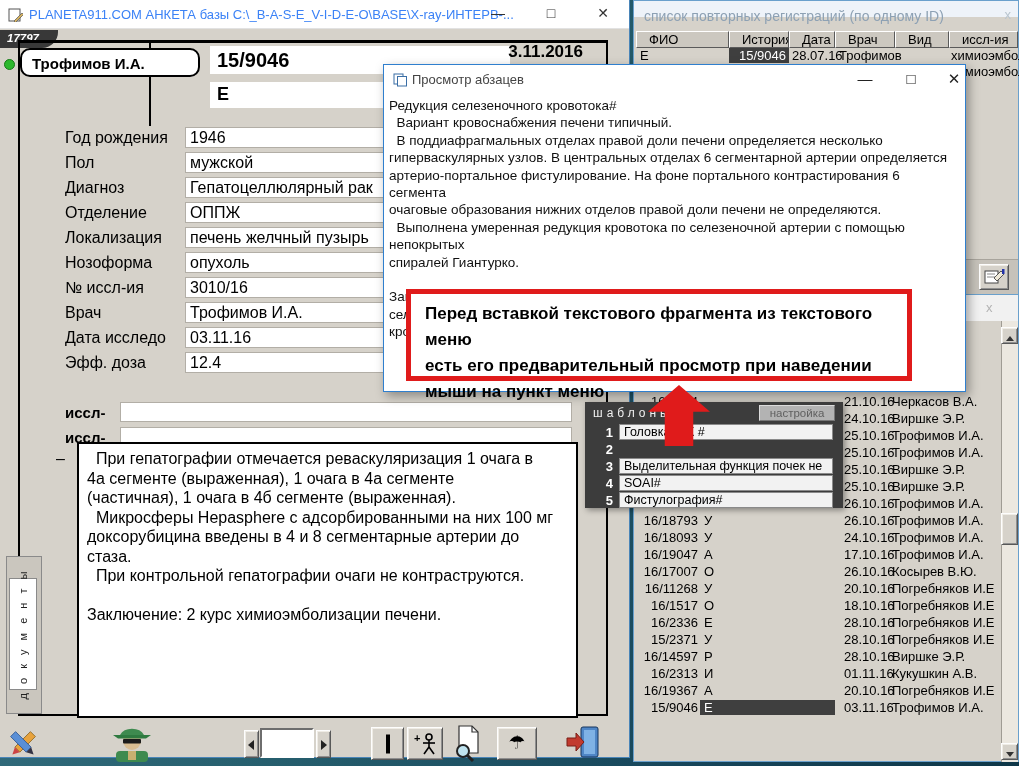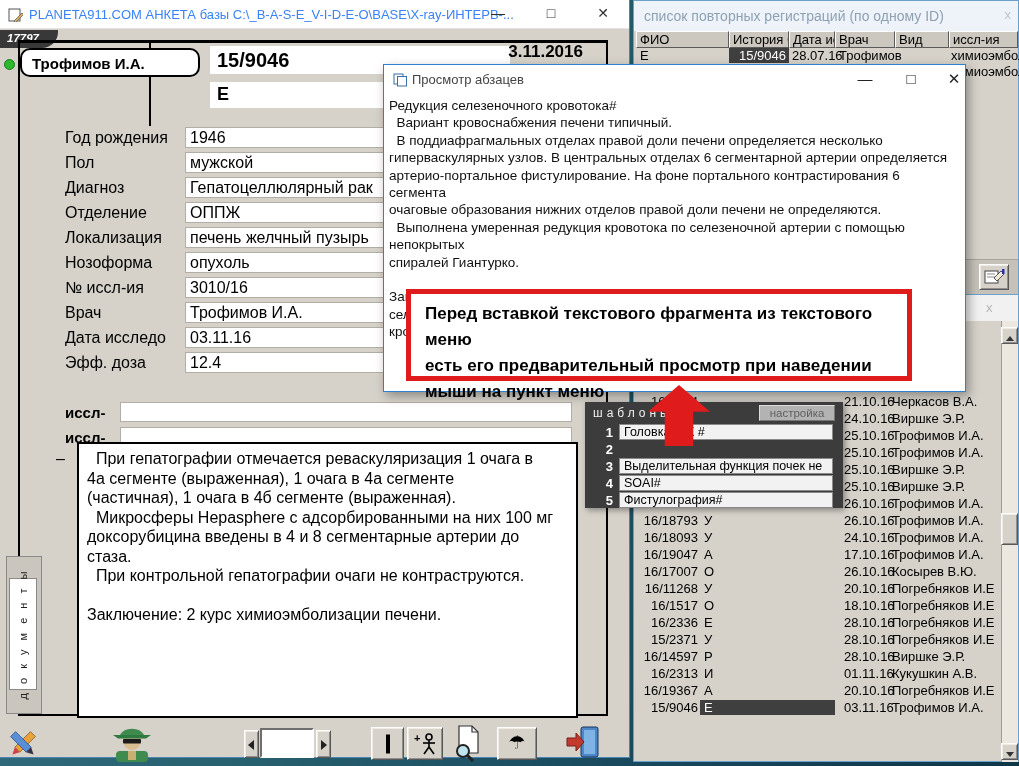--- a/index.html
+++ b/index.html
@@ -60,25 +60,25 @@
   .tri { width:0; height:0; display:inline-block; }
   .tri-left  { border-top:5px solid transparent; border-bottom:5px solid transparent; border-right:6px solid #222; }
   .tri-right { border-top:5px solid transparent; border-bottom:5px solid transparent; border-left:6px solid #222; }
   .tri-up    { border-left:4px solid transparent; border-right:4px solid transparent; border-bottom:5px solid #333; }
   .tri-down  { border-left:4px solid transparent; border-right:4px solid transparent; border-top:5px solid #333; }
   .bar-glyph { position:absolute; left:50%; top:50%; transform:translate(-50%,-50%); width:4px; height:19px; background:#000; }
   .umb-glyph { font-size:19px; line-height:29px; text-align:center; width:100%; display:block; color:#000; }
 
   
   .reg-panel { position:absolute; left:633px; top:0; width:386px; height:294px; background:#d6d2ca; border:1px solid #6aa0cc; z-index:2; }
-  .reg-titlebar { position:absolute; left:0; top:0; width:100%; height:30px; background:#eef3f9; }
+  .reg-titlebar { position:absolute; left:0; top:0; width:100%; height:16px; background:#eef3f9; }
   .reg-title { position:absolute; left:10px; top:7px; font-size:14px; color:#8da1b4; white-space:nowrap; }
   .reg-close { position:absolute; right:7px; top:6px; font-size:13px; color:#b9c5cf; cursor:pointer; }
   .reg-hrow { position:absolute; left:0; top:30px; width:100%; height:17px; }
-  .reg-hcell { position:absolute; top:0; height:17px; background:#ccc8c0; font-size:13px; padding:0 3px;
+  .reg-hcell { position:absolute; top:0; height:17px; background:#ccc8c0; font-size:13px; padding:0 12px;
     border-top:1px solid #fff; border-left:1px solid #fff; border-right:1px solid #5a5a5a; border-bottom:1px solid #5a5a5a;
     white-space:nowrap; overflow:hidden; cursor:pointer; }
   .reg-hrow div:nth-of-type(1){ left:2px;   width:93px; }
   .reg-hrow div:nth-of-type(2){ left:95px;  width:60px; }
   .reg-hrow div:nth-of-type(3){ left:155px; width:46px; }
   .reg-hrow div:nth-of-type(4){ left:201px; width:60px; }
   .reg-hrow div:nth-of-type(5){ left:261px; width:54px; }
   .reg-hrow div:nth-of-type(6){ left:315px; width:69px; }
   .reg-rows { position:absolute; left:0; top:47px; width:100%; }
   .reg-row { position:relative; height:16px; font-size:13px; cursor:pointer; }

